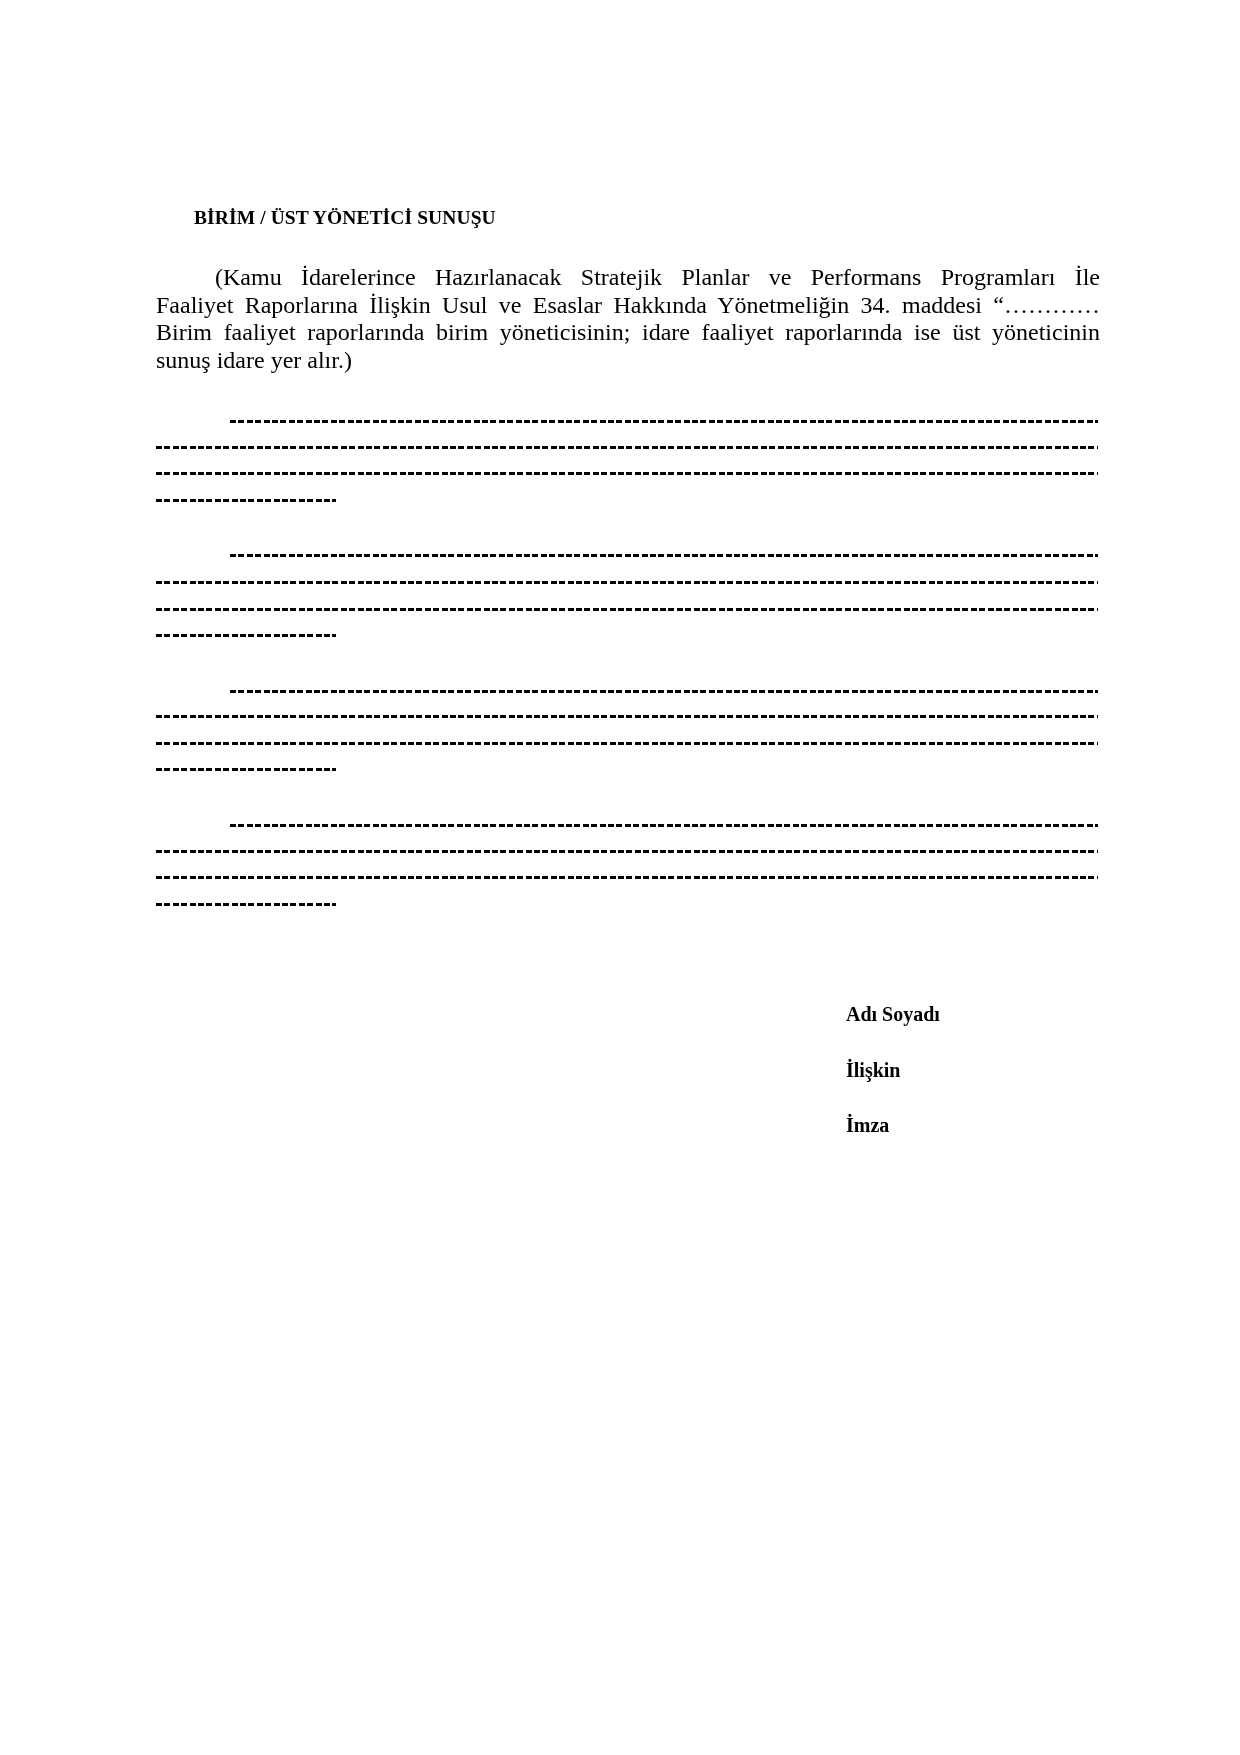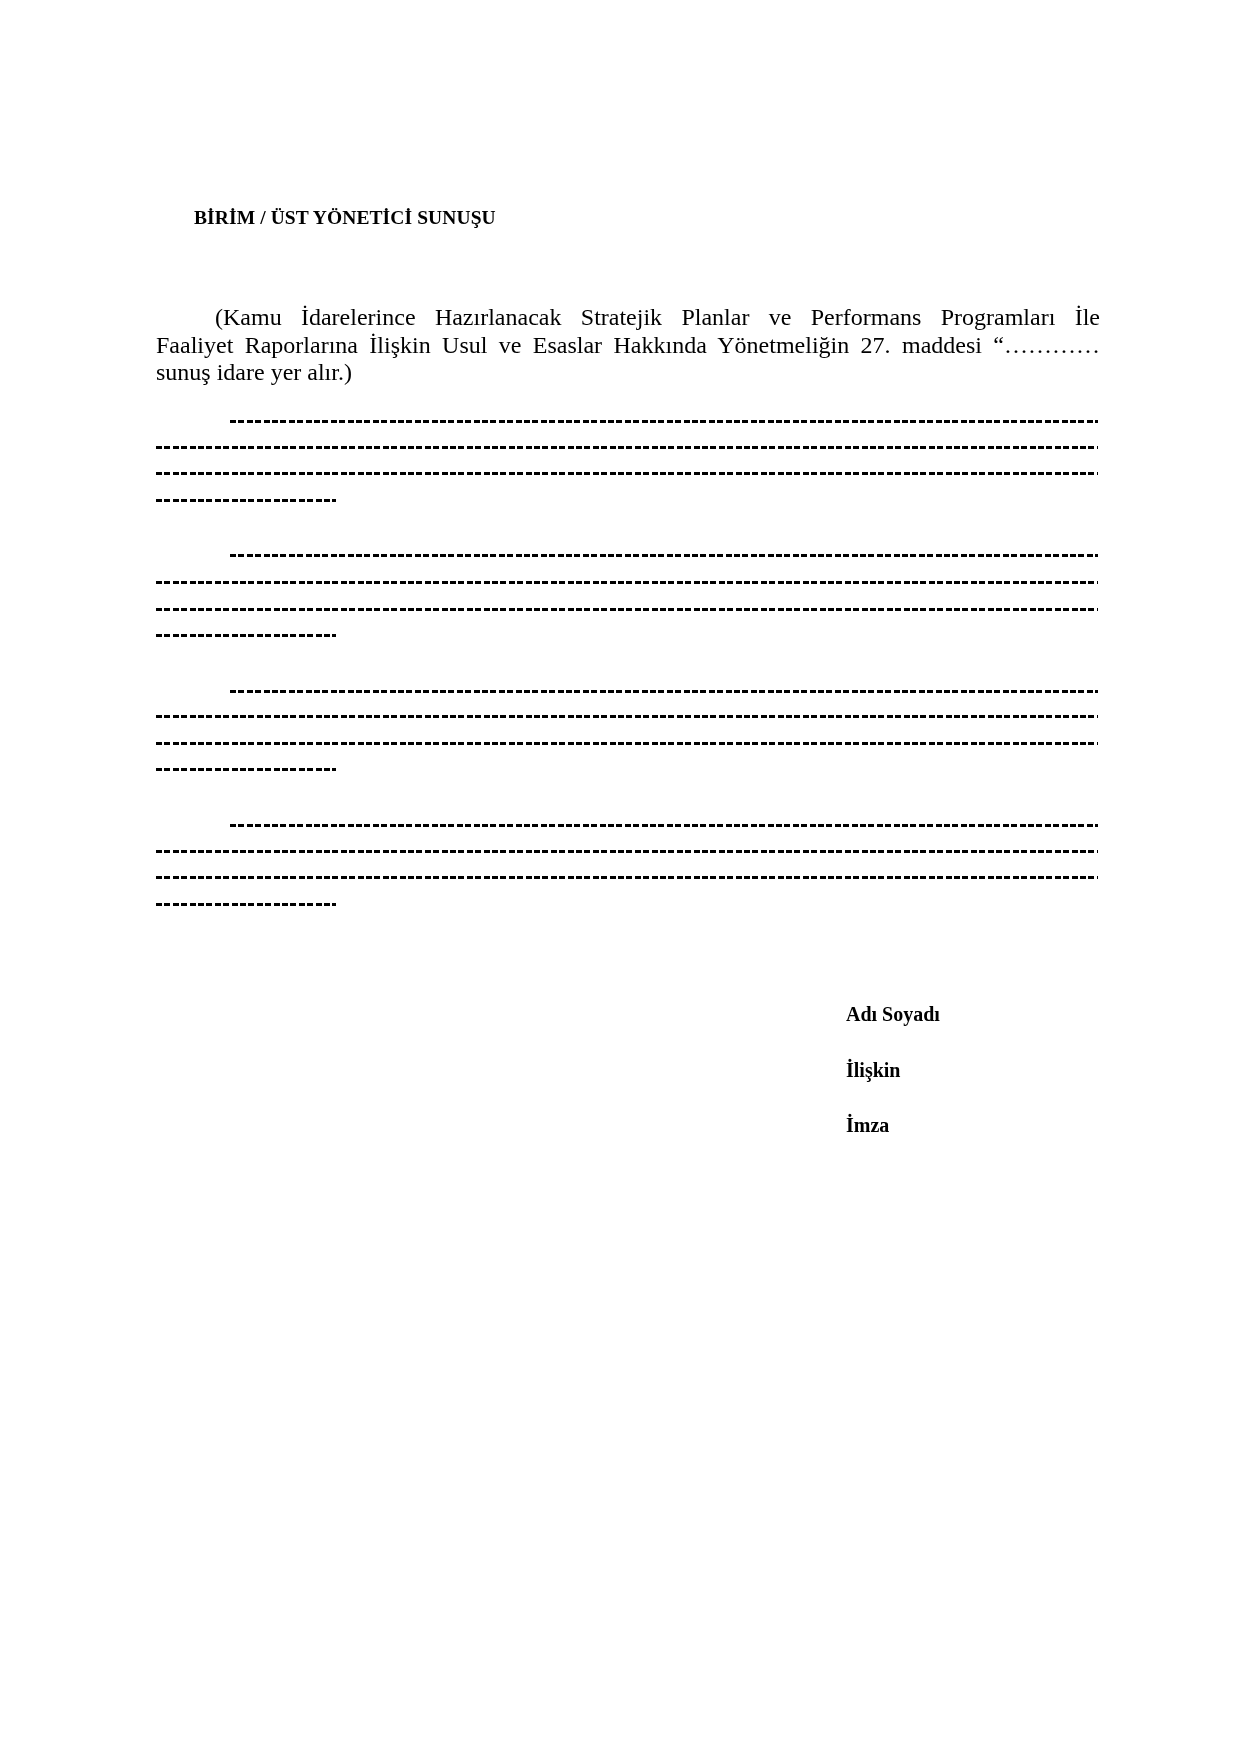--- a/index.html
+++ b/index.html
@@ -44,21 +44,20 @@
     }
     .intro .line {
       display: block;
       white-space: nowrap;
       text-align: justify;
       text-align-last: justify;
       height: 27.7px;
     }
     .intro .line.first {
       padding-left: 59px;
-      margin-top: 40px;
     }
     .intro .line.last {
       text-align-last: left;
     }
     .dash-block {
       position: absolute;
       left: 148px;
       width: 944px;
     }
     .dash-row {
@@ -84,21 +83,22 @@
   </style>
 </head>
 <body>
 
 <div class="page">
 
   <div class="title">BİRİM / ÜST YÖNETİCİ SUNUŞU</div>
 
   <div class="intro">
     <span class="line first">(Kamu İdarelerince Hazırlanacak Stratejik Planlar ve Performans Programları İle</span>
-    <span class="line">Faaliyet Raporlarına İlişkin Usul ve Esaslar Hakkında Yönetmeliğin 27. maddesi “…………</span>
+    <span class="line">Faaliyet Raporlarına İlişkin Usul ve Esaslar Hakkında Yönetmeliğin 34. maddesi “…………</span>
+    <span class="line">Birim faaliyet raporlarında birim yöneticisinin; idare faaliyet raporlarında ise üst  yöneticinin</span>
     <span class="line last">sunuş idare yer alır.)</span>
   </div>
 
   <div class="dash-block" style="top:420px;">
     <div class="dash-row" style="top:0px; left:74px; width:868px;"></div>
     <div class="dash-row" style="top:26px; width:942px;"></div>
     <div class="dash-row" style="top:52px; width:942px;"></div>
     <div class="dash-row" style="top:79px; width:180px;"></div>
   </div>
 

